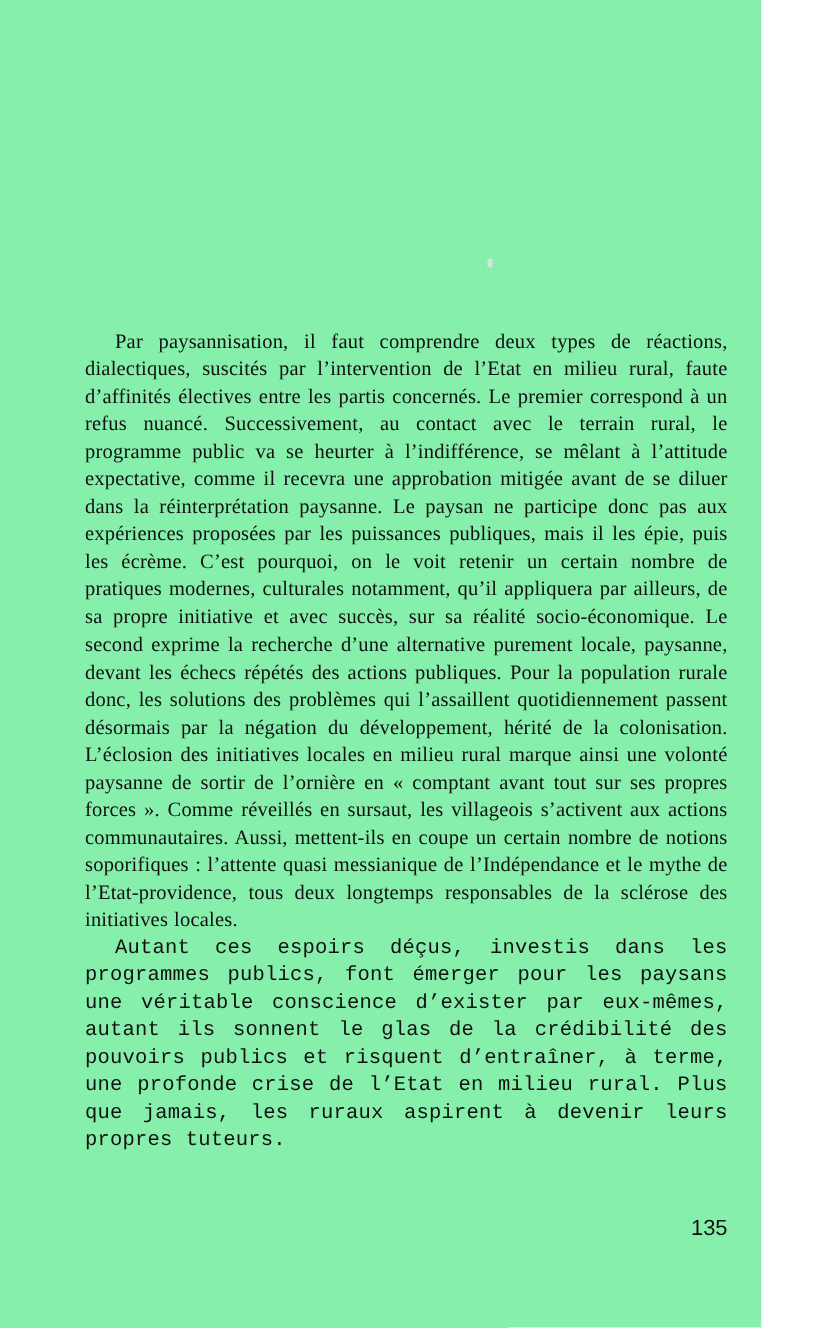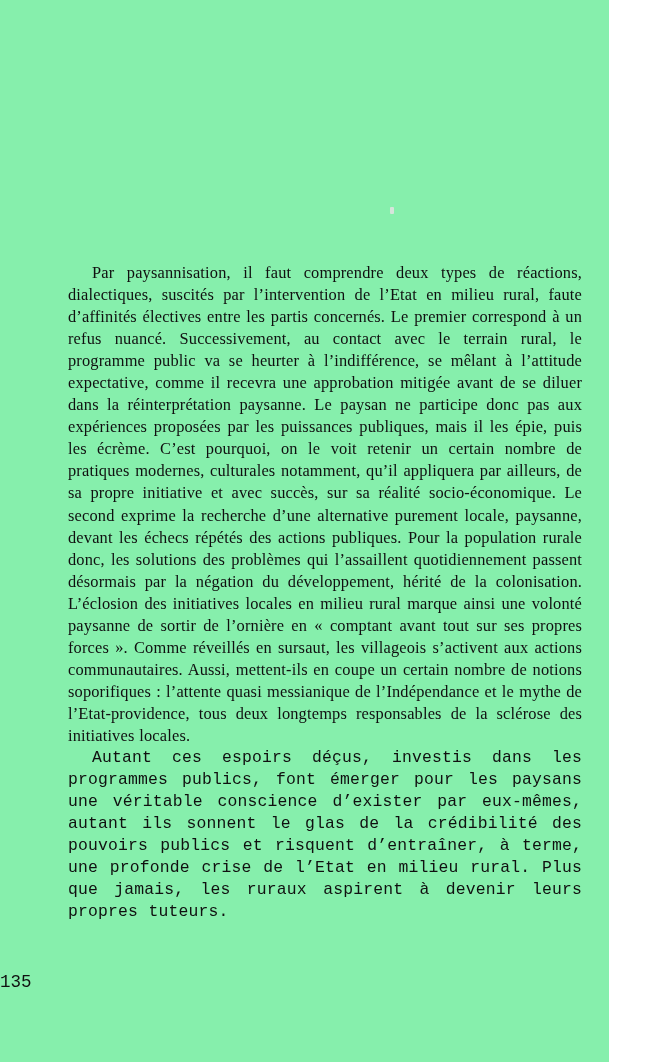--- a/index.html
+++ b/index.html
@@ -48,24 +48,25 @@
   }
   .para + .para {
     margin-top: 0;
     font-family: Liberation Mono, monospace;
   }
   #page-number {
     position: absolute;
     left: 0;
     top: 972px;
     width: 582px;
+    text-align: right;
     font-size: 17.5px;
     line-height: 20px;
     color: #101010;
-    font-family: Liberation Mono, monospace;
+    font-family: Liberation Sans, sans-serif;
   }
 </style>
 </head>
 <body>
 
 <div id="page">
 
   <div class="scan-speck"></div>
 
   <div id="text-block">

